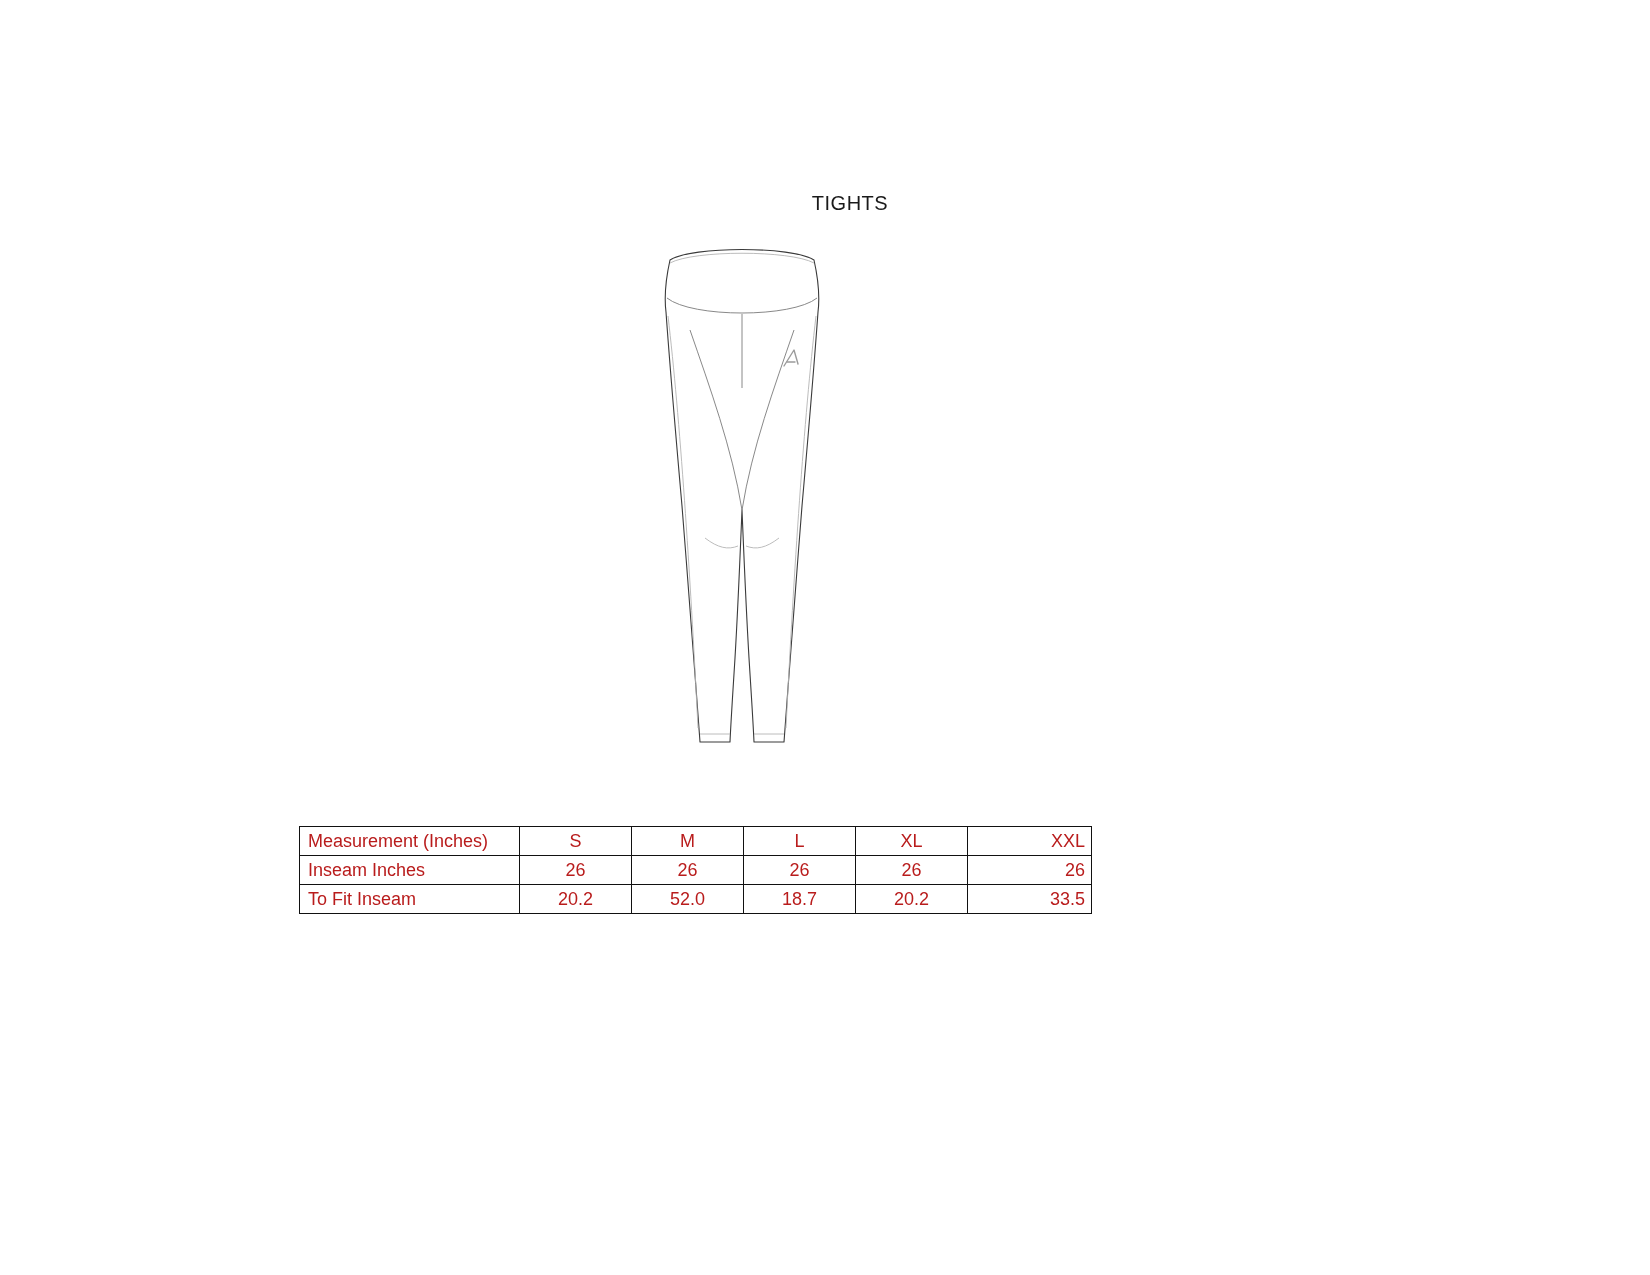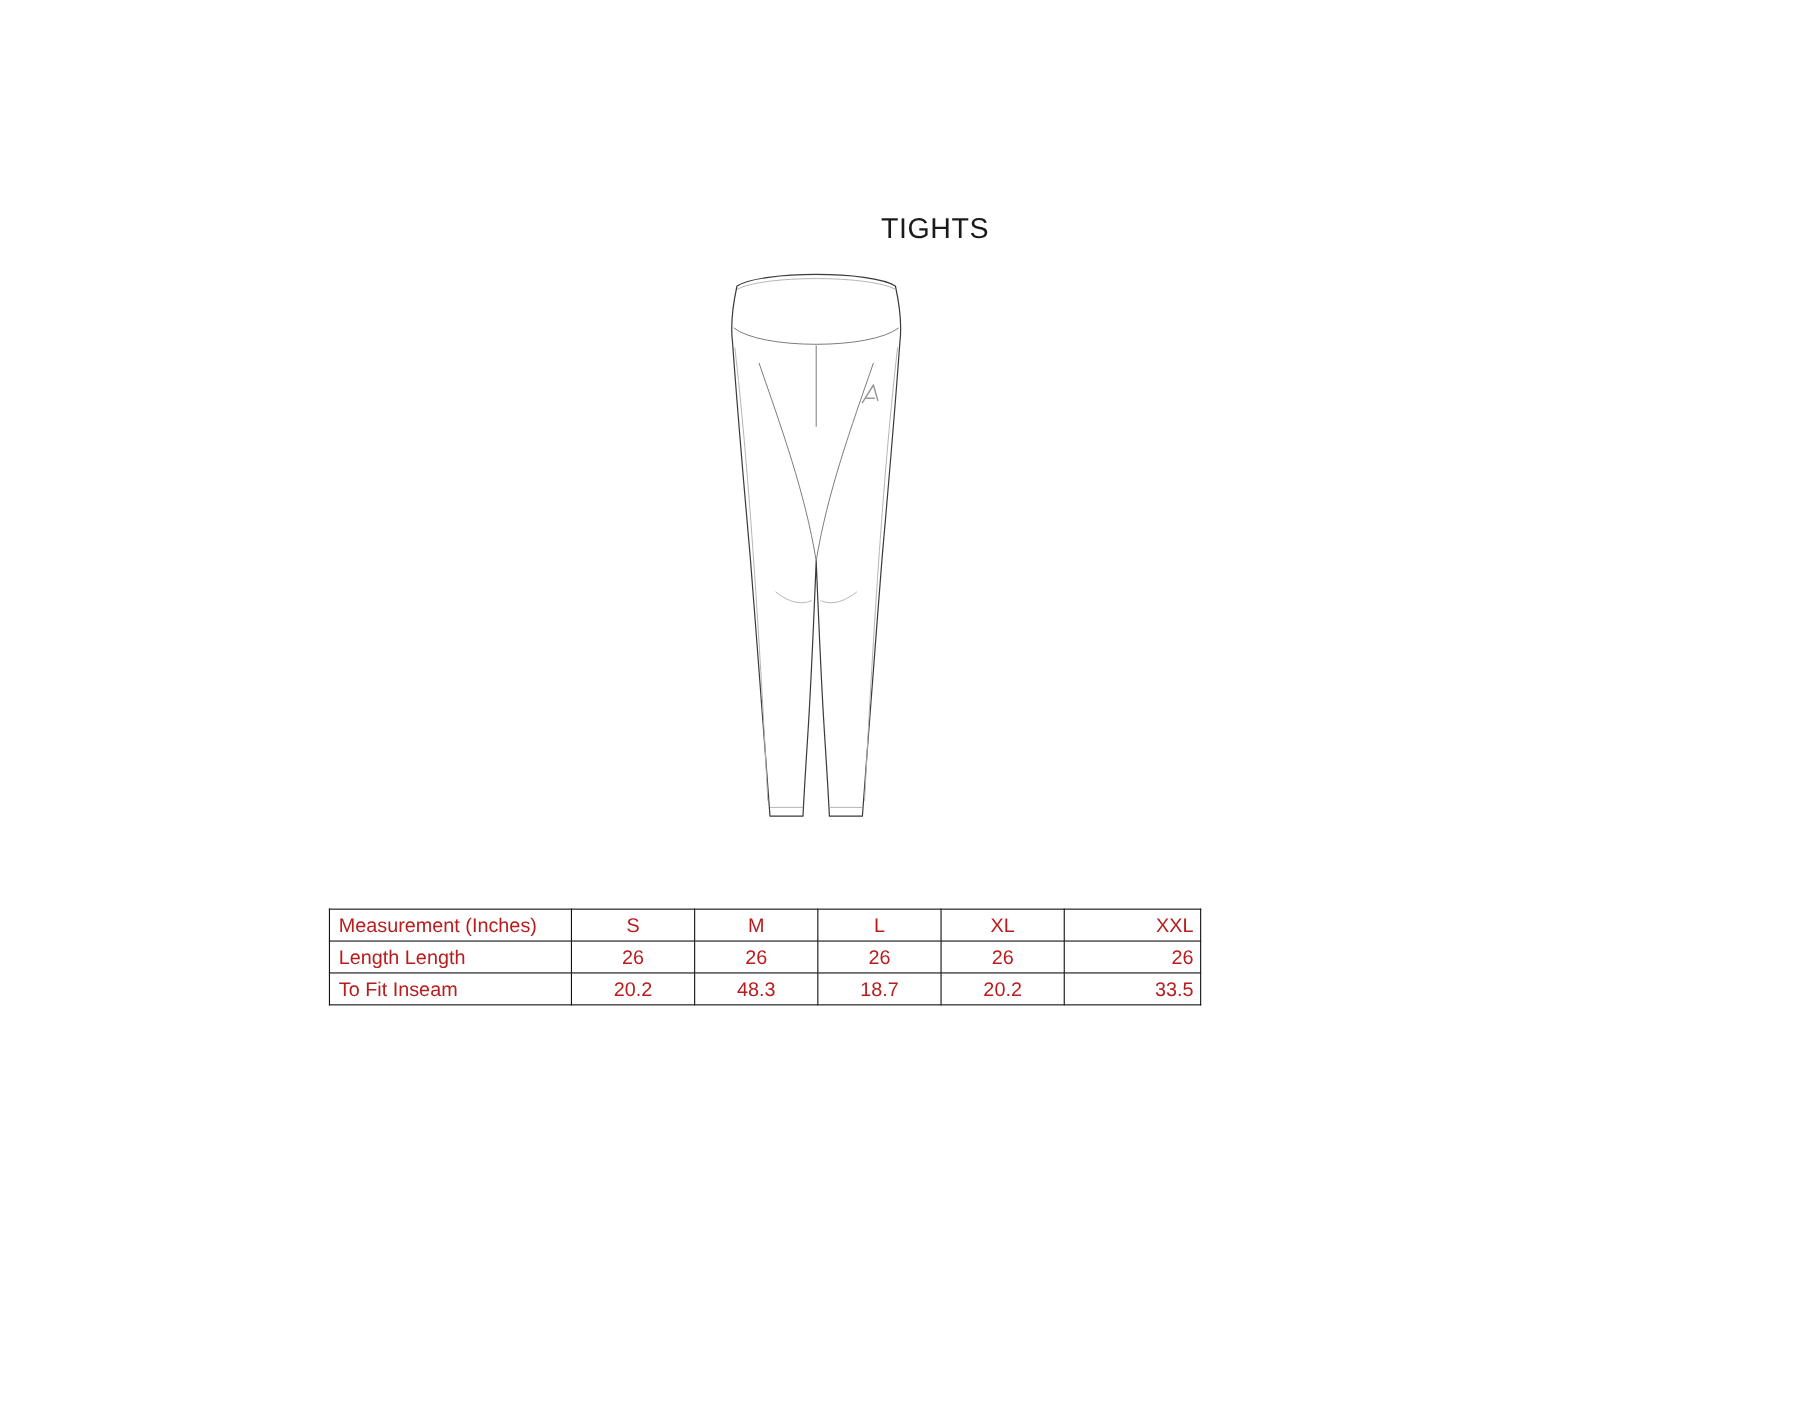--- a/index.html
+++ b/index.html
@@ -21,21 +21,21 @@
     inset: 0;
   }
 
   
   .title {
     position: absolute;
     top: 192px;
     left: 0;
     width: 1650px;
     text-align: center;
-    font-size: 26px;
+    font-size: 20px;
     letter-spacing: 0.5px;
     color: #1a1a1a;
     padding-left: 50px;
     box-sizing: border-box;
   }
 
   
   .sketch-wrap {
     position: absolute;
     top: 238px;
@@ -163,31 +163,31 @@
         <th class="col-label">Measurement (Inches)</th>
         <th class="col-size">S</th>
         <th class="col-size">M</th>
         <th class="col-size">L</th>
         <th class="col-size">XL</th>
         <th class="col-size-wide">XXL</th>
       </tr>
     </thead>
     <tbody>
       <tr>
-        <td class="col-label">Length Length</td>
+        <td class="col-label">Inseam Inches</td>
         <td class="col-size">26</td>
         <td class="col-size">26</td>
         <td class="col-size">26</td>
         <td class="col-size">26</td>
         <td class="col-size-wide">26</td>
       </tr>
       <tr>
         <td class="col-label">To Fit Inseam</td>
         <td class="col-size">20.2</td>
-        <td class="col-size">48.3</td>
+        <td class="col-size">52.0</td>
         <td class="col-size">18.7</td>
         <td class="col-size">20.2</td>
         <td class="col-size-wide">33.5</td>
       </tr>
     </tbody>
   </table>
 
 </div>
 
 </body></html>

